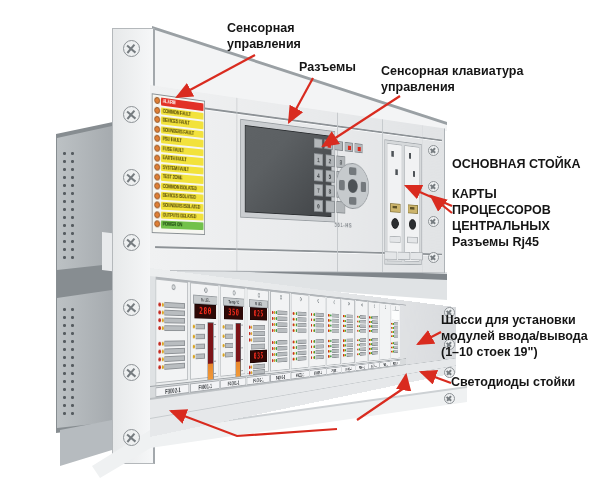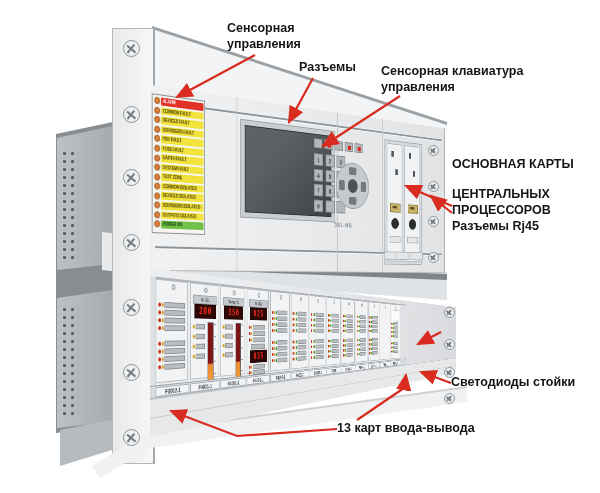--- a/index.html
+++ b/index.html
@@ -933,26 +933,29 @@
     <span>управления</span>
   </div>
   <div class="ann" style="left:299px;top:59px">
     <span>Разъемы</span>
   </div>
   <div class="ann" style="left:381px;top:63px">
     <span>Сенсорная клавиатура</span>
     <span>управления</span>
   </div>
   <div class="ann" style="left:452px;top:156px">
-    <span>ОСНОВНАЯ КАРТЫ</span>
+    <span>ОСНОВНАЯ СТОЙКА</span>
   </div>
   <div class="ann" style="left:452px;top:186px">
+    <span>КАРТЫ</span>
+    <span>ПРОЦЕССОРОВ</span>
     <span>ЦЕНТРАЛЬНЫХ</span>
-    <span>ПРОЦЕССОРОВ</span>
     <span>Разъемы Rj45</span>
+  </div>
+  <div class="ann" style="left:441px;top:312px">
+    <span>Шасси для установки</span>
+    <span>модулей ввода/вывода</span>
+    <span>(1–10 стоек 19")</span>
   </div>
   <div class="ann" style="left:451px;top:374px">
     <span>Светодиоды стойки</span>
   </div>
-  <div class="ann" style="left:337px;top:420px">
-    <span>13 карт ввода-вывода</span>
-  </div>
 </div>
 
 </body></html>

